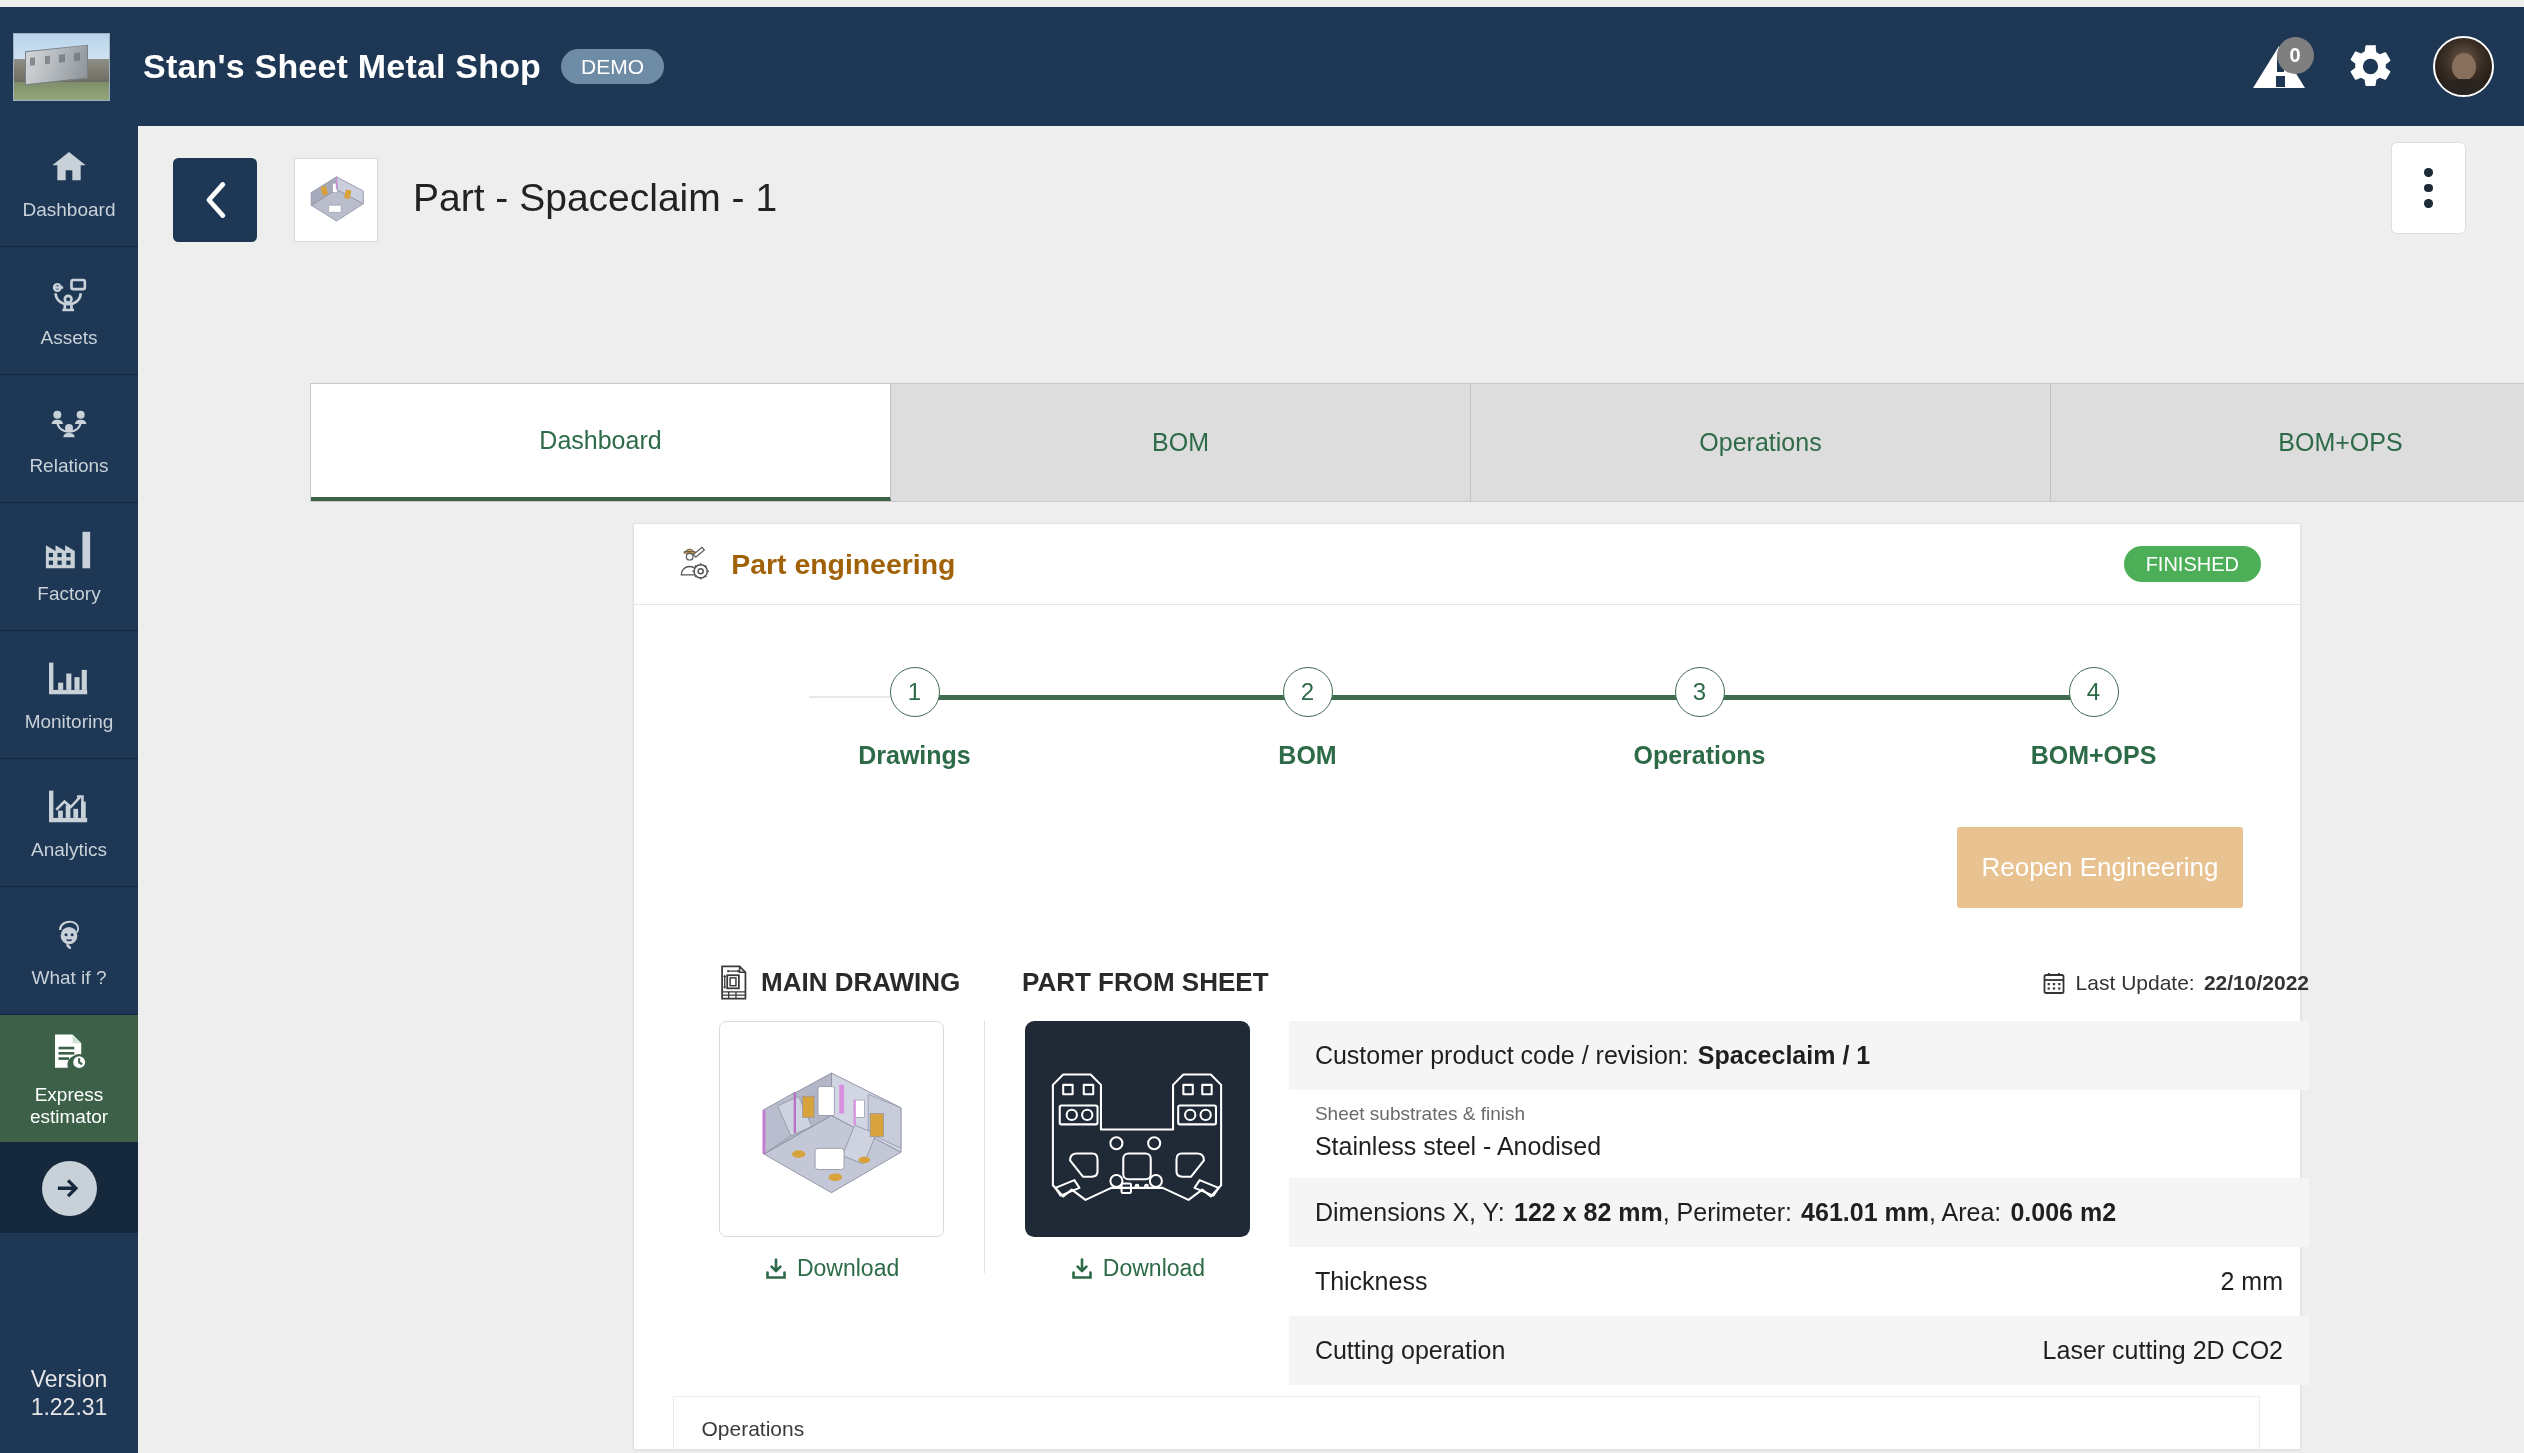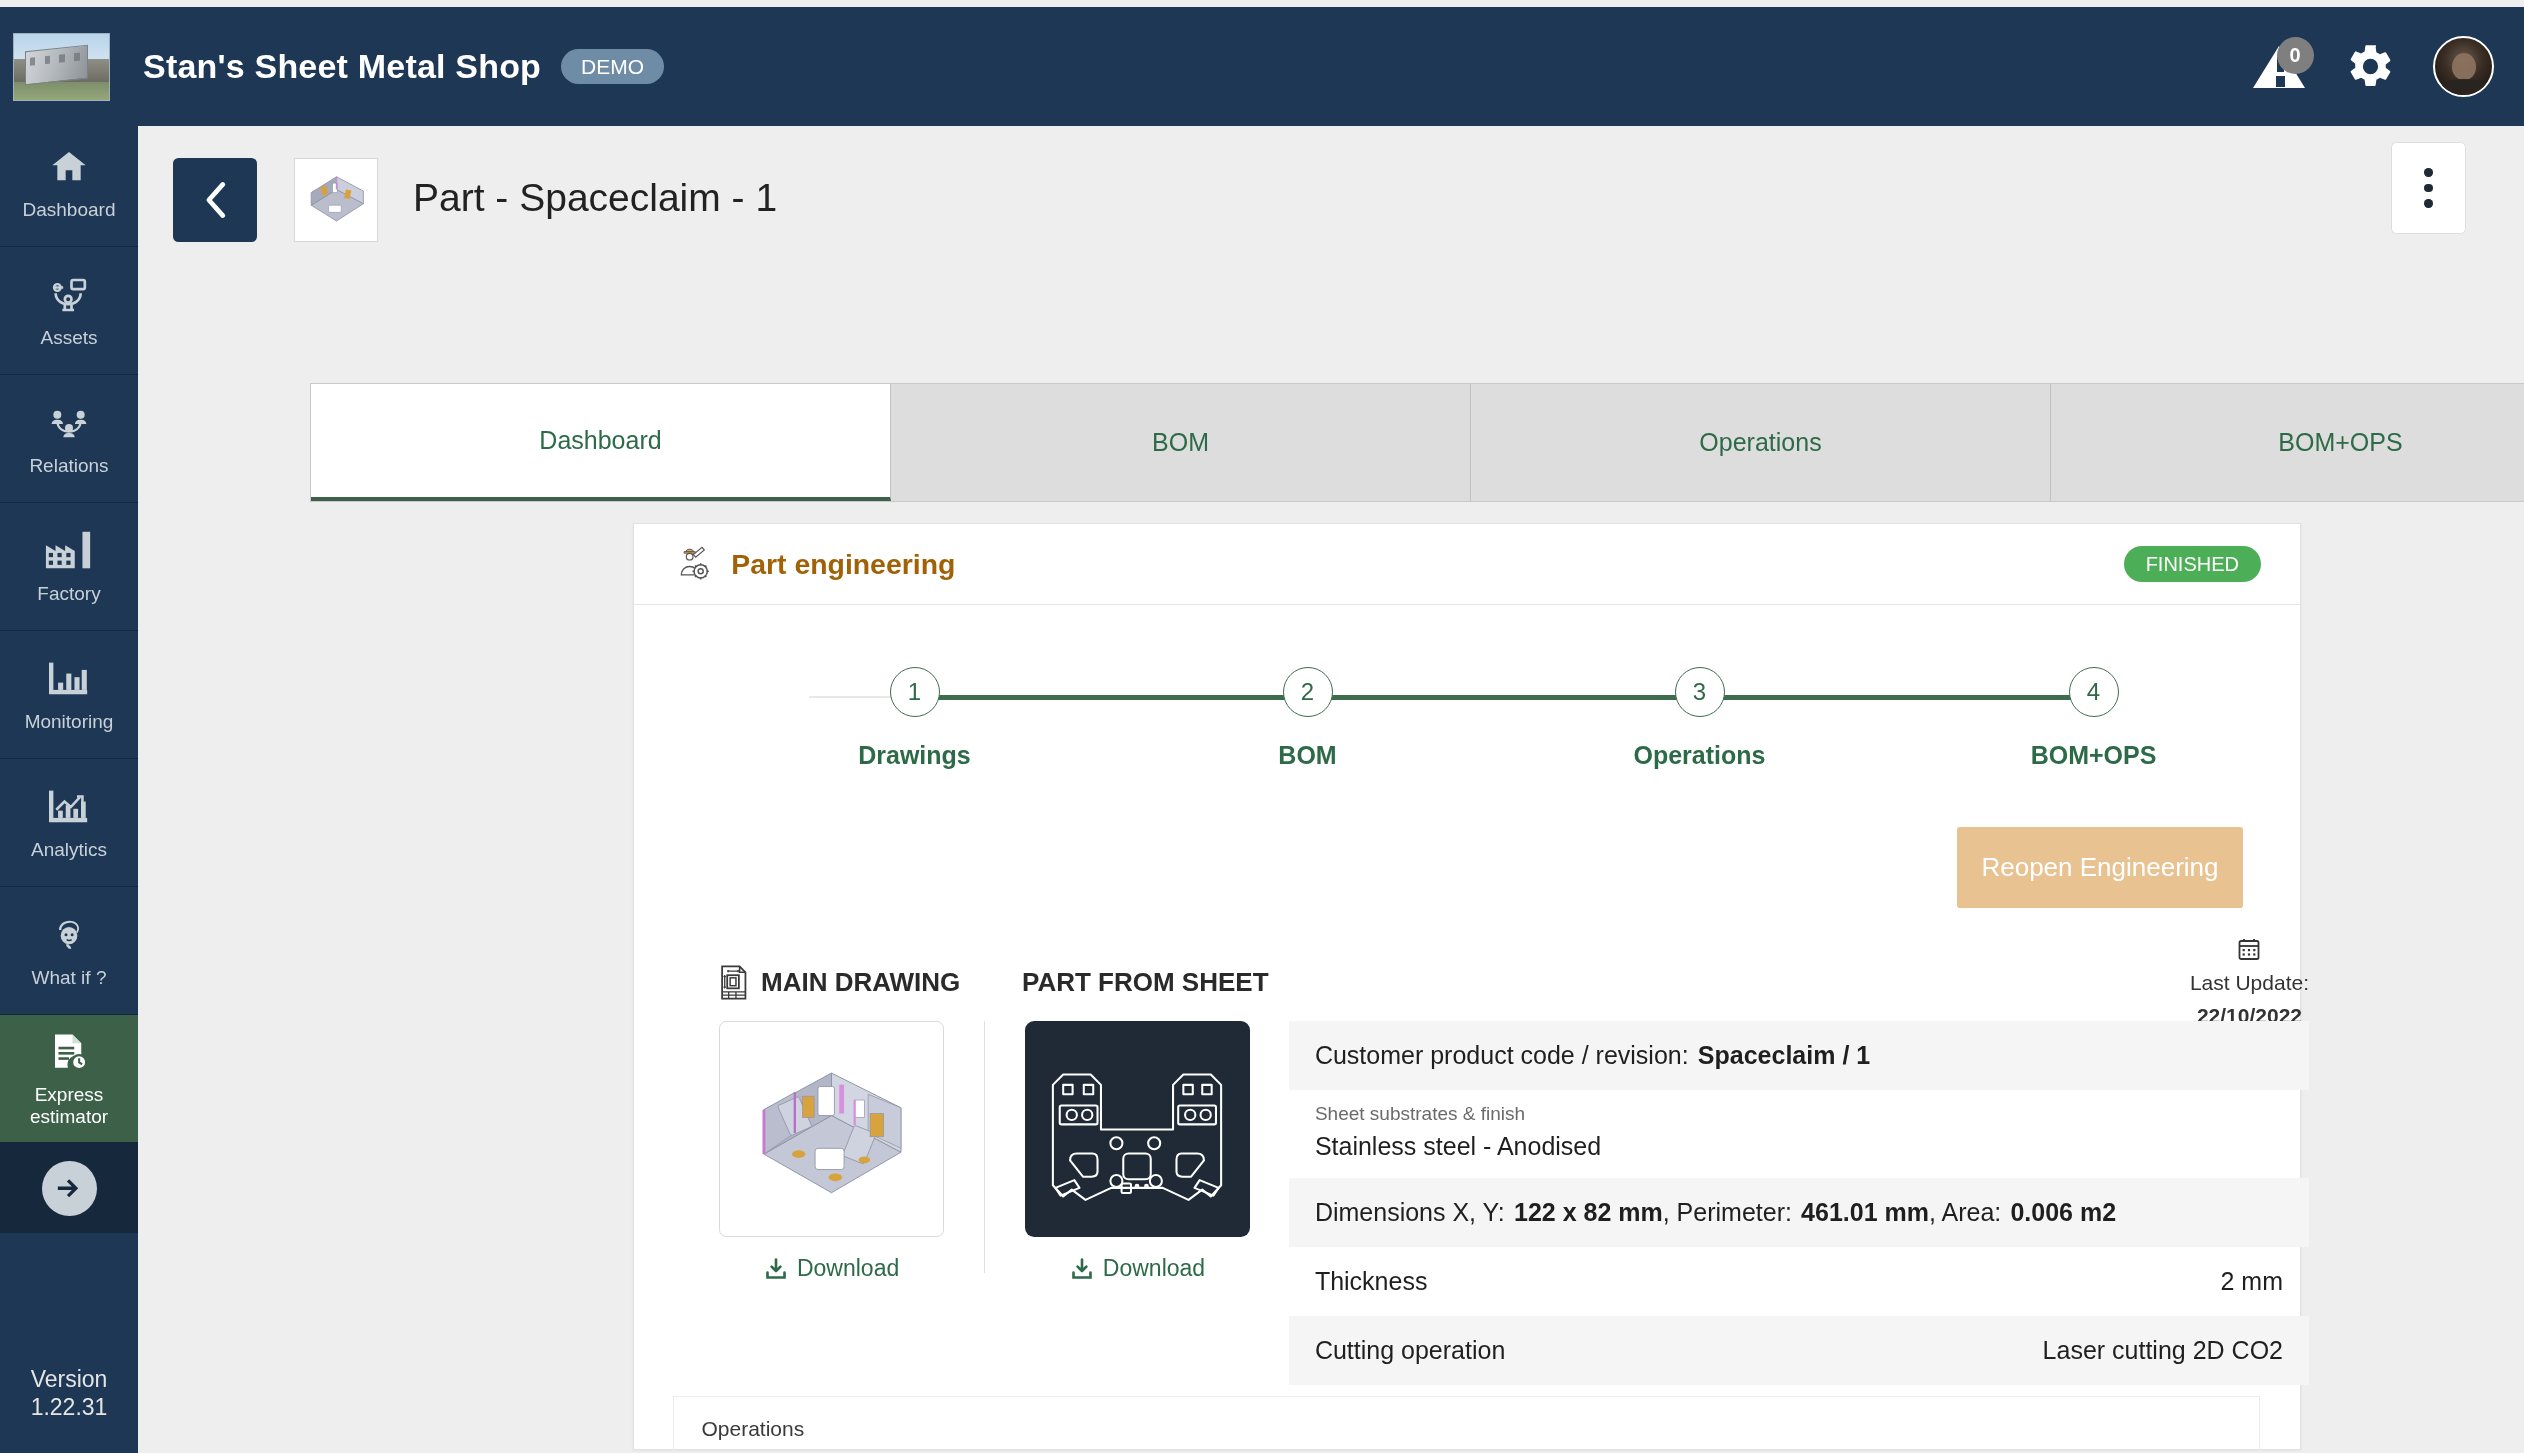--- a/index.html
+++ b/index.html
@@ -207,21 +207,21 @@
   .detail-area { position: absolute; left: 0; top: 431px; width: 1668px; margin-left: 46px; }
   .sec-heads { display: flex; align-items: center; padding: 0 39px; height: 55px; }
   .sec-head {
     display: flex; align-items: center; gap: 11px;
     font-size: 26px; font-weight: bold; color: #2a2a2a; white-space: nowrap;
   }
   .sec-head.first { width: 303px; }
   .sec-head.second { width: 385px; }
   .last-update {
     margin-left: auto; display: flex; align-items: center; gap: 9.2px;
-    font-size: 21px; color: #333333; white-space: nowrap; flex-direction: column;
+    font-size: 21px; color: #333333; white-space: nowrap;
   }
   .last-update b { font-weight: bold; }
 
   .panes { display: flex; padding: 0 39px; margin-top: 11px; }
   .pane-draw { width: 225px; }
   .thumb-box {
     width: 225px; height: 216px; border: 0.9px solid #d9d9d9; border-radius: 7.3px;
     background: #ffffff; display: flex; align-items: center; justify-content: center;
     overflow: hidden;
   }

